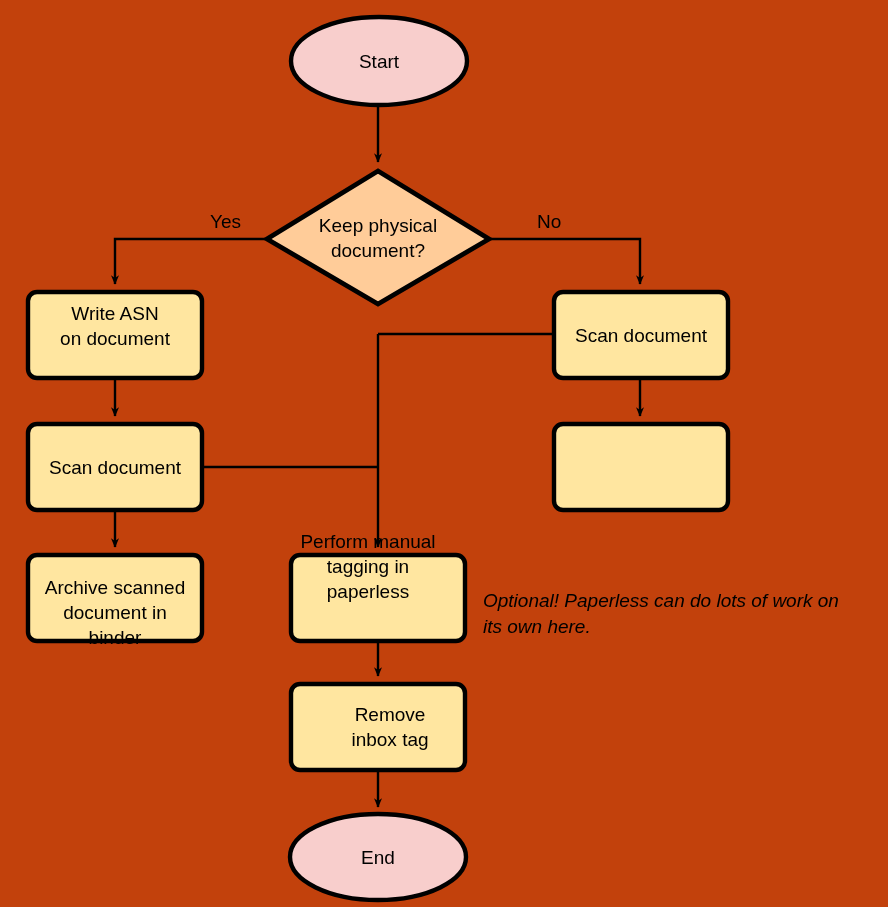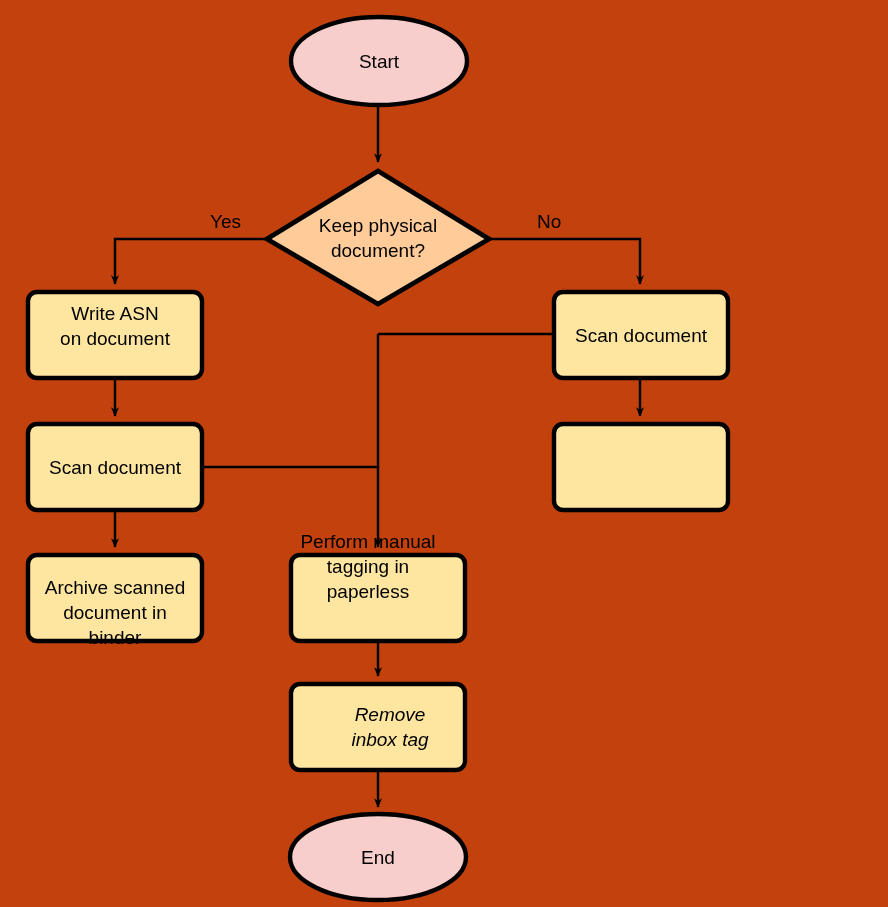--- a/index.html
+++ b/index.html
@@ -130,23 +130,25 @@
 document in
 binder</div>
 
   <div class="node-label" style="left:552px; top:290px; width:178px; height:90px;">Scan document</div>
 
 
   <div class="node-label" style="left:289px; top:521px; width:158px; height:90px;">Perform manual
 tagging in
 paperless</div>
 
-  <div class="node-label" style="left:289px; top:682px; width:202px; height:90px;font-style:italic;">Remove
+  <div class="node-label" style="left:289px; top:682px; width:202px; height:90px;">Remove
 inbox tag</div>
 
   <div class="node-label" style="left:289px; top:813px; width:178px; height:88px;">End</div>
 
   <div class="edge-label" style="left:210px; top:211px;">Yes</div>
 
   <div class="edge-label" style="left:537px; top:211px;">No</div>
 
+  <div class="annotation" style="left:483px; top:588px; width:400px;">Optional! Paperless can do lots of work on
+its own here.</div>
 
 </div>
 
 </body></html>

